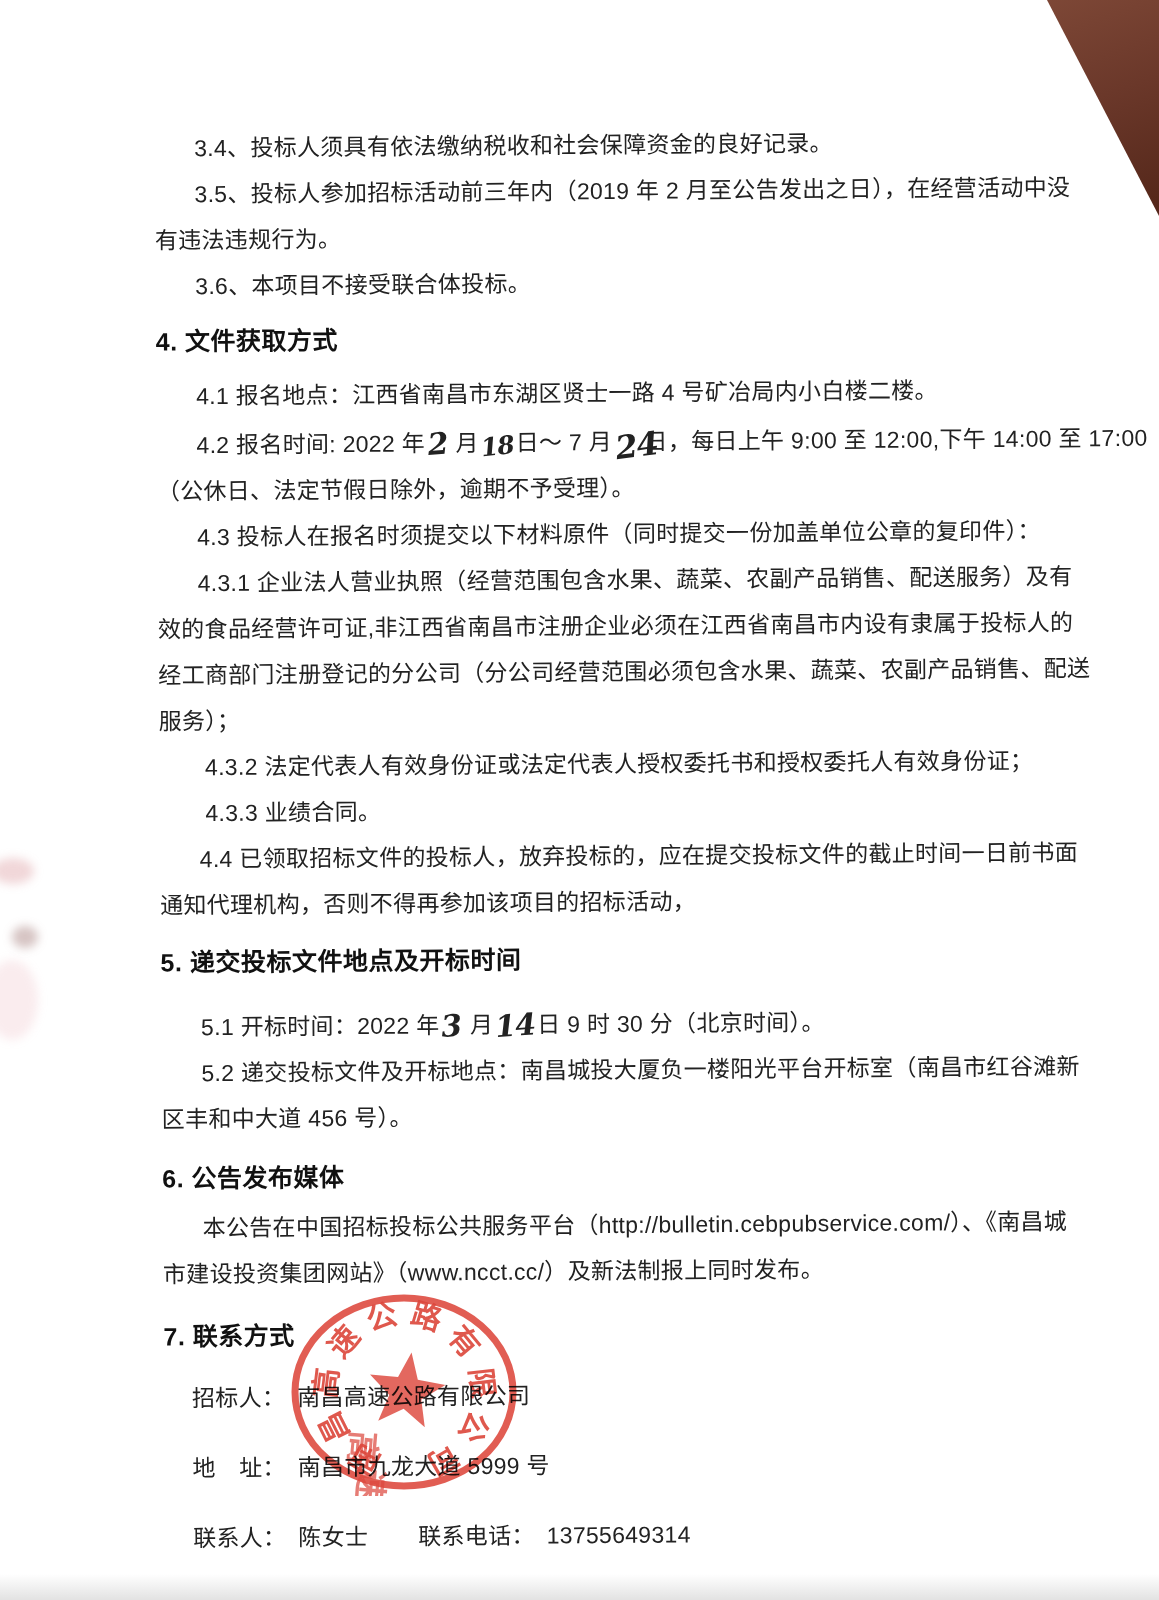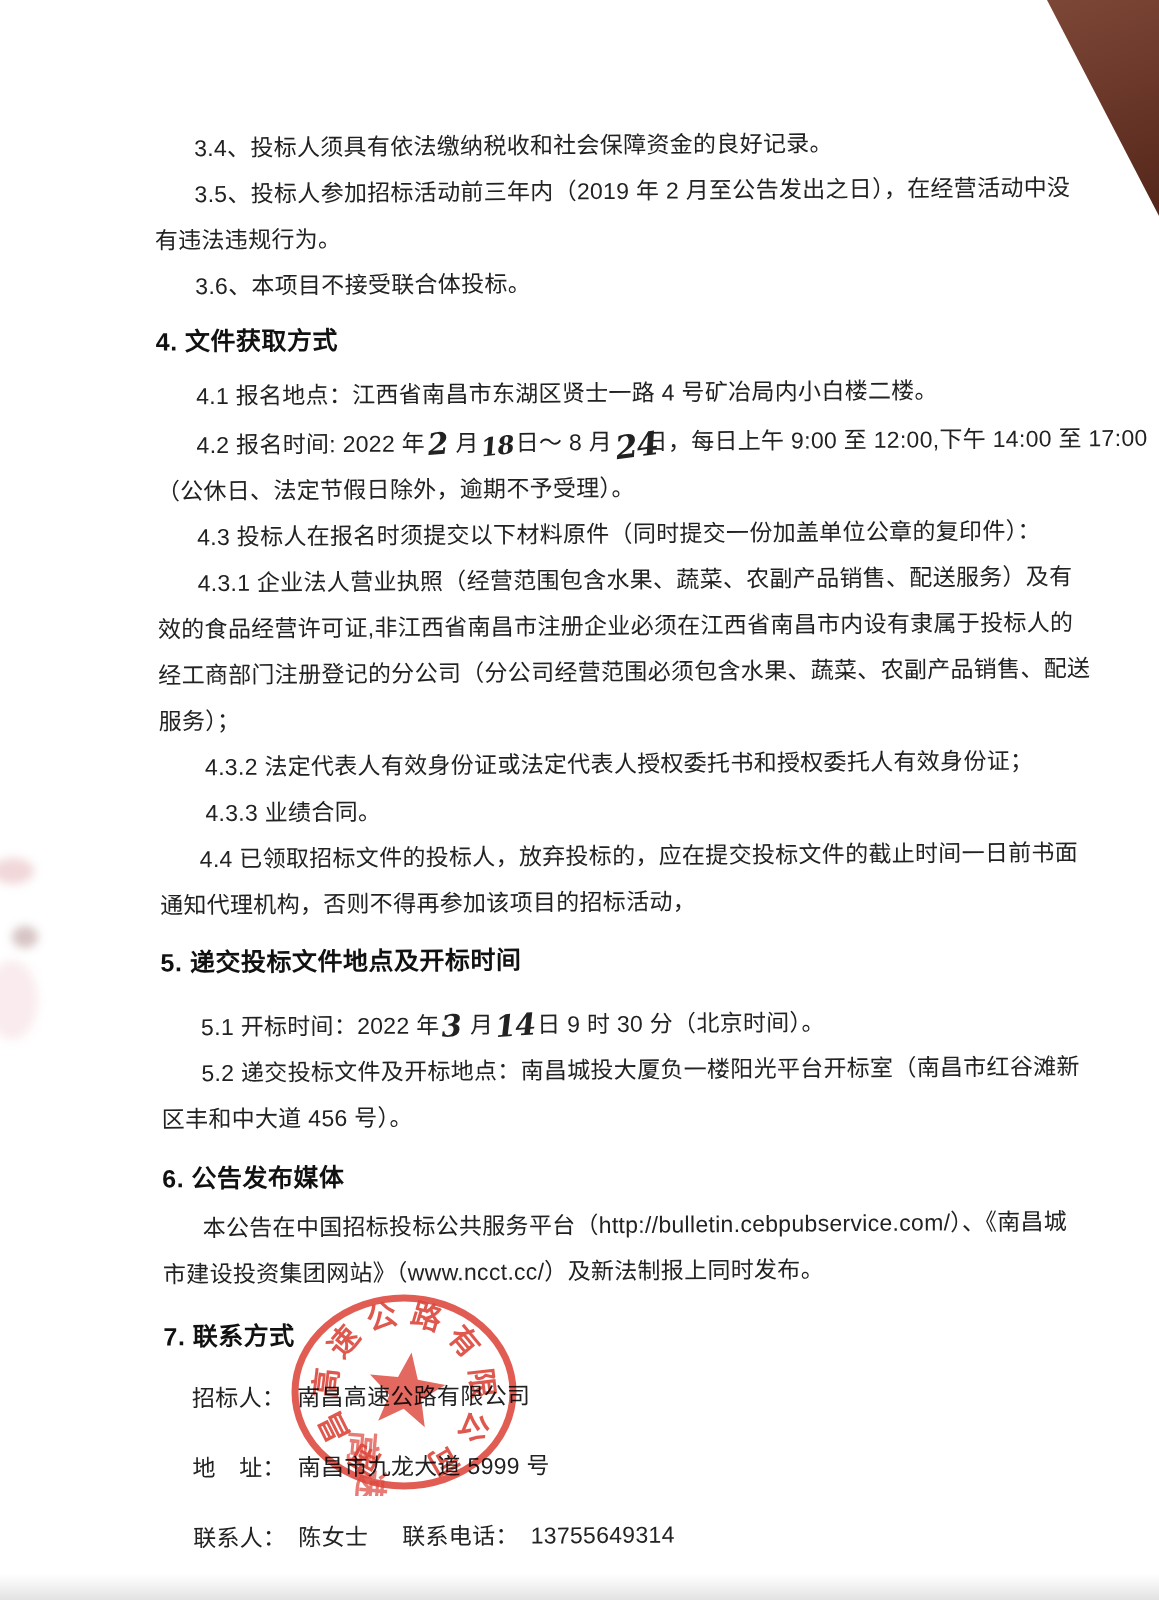--- a/index.html
+++ b/index.html
@@ -23,21 +23,21 @@
   }
   .indent1{padding-left:40px;}
   .indent2{padding-left:46px;}
   .heading{font-size:25px;font-weight:700;line-height:40px;color:#111;letter-spacing:.5px;}
   .h4{margin:12px 0 12px;}
   .h5{margin:14px 0 20px;}
   .h6{margin:16px 0 7px;}
   .h7{margin:19px 0 7px;}
   .contact{line-height:70px;padding-left:28px;}
   .clabel{font-weight:400;margin-right:12px;}
-  .clabel-2{margin-left:34px;}
+  .clabel-2{margin-left:50px;}
   .cvalue{font-weight:500;}
   
   .hand{
     font-family:"DejaVu Serif",serif;font-style:italic;font-weight:600;
     font-size:30px;display:inline-block;letter-spacing:-1px;margin:0 2px;
     transform:rotate(-4deg) translateY(3px);
   }
   .hand-small{font-size:25px;transform:rotate(-6deg) translateY(4px);}
   .hand-over{font-size:32px;transform:rotate(-7deg) translateY(7px);margin-right:-12px;position:relative;z-index:2;}
   
@@ -65,21 +65,21 @@
 
 <div class="page">
 
   <div class="content">
       <div class="line body indent1"><span>3.4、投标人须具有依法缴纳税收和社会保障资金的良好记录。</span></div>
       <div class="line body indent1"><span>3.5、投标人参加招标活动前三年内（2019 年 2 月至公告发出之日），在经营活动中没</span></div>
       <div class="line body"><span>有违法违规行为。</span></div>
       <div class="line body indent1"><span>3.6、本项目不接受联合体投标。</span></div>
       <div class="line heading h4"><span>4. 文件获取方式</span></div>
       <div class="line body indent1"><span>4.1 报名地点：江西省南昌市东湖区贤士一路 4 号矿冶局内小白楼二楼。</span></div>
-      <div class="line body indent1"><span>4.2 报名时间: 2022 年</span><span class="hand">2</span><span> 月</span><span class="hand hand-small">18</span><span>日～ 8 月</span><span class="hand hand-over">24</span><span>日，每日上午 9:00 至 12:00,下午 14:00 至 17:00</span></div>
+      <div class="line body indent1"><span>4.2 报名时间: 2022 年</span><span class="hand">2</span><span> 月</span><span class="hand hand-small">18</span><span>日～ 7 月</span><span class="hand hand-over">24</span><span>日，每日上午 9:00 至 12:00,下午 14:00 至 17:00</span></div>
       <div class="line body"><span>（公休日、法定节假日除外，逾期不予受理）。</span></div>
       <div class="line body indent1"><span>4.3 投标人在报名时须提交以下材料原件（同时提交一份加盖单位公章的复印件）：</span></div>
       <div class="line body indent1"><span>4.3.1 企业法人营业执照（经营范围包含水果、蔬菜、农副产品销售、配送服务）及有</span></div>
       <div class="line body"><span>效的食品经营许可证,非江西省南昌市注册企业必须在江西省南昌市内设有隶属于投标人的</span></div>
       <div class="line body"><span>经工商部门注册登记的分公司（分公司经营范围必须包含水果、蔬菜、农副产品销售、配送</span></div>
       <div class="line body"><span>服务）；</span></div>
       <div class="line body indent2"><span>4.3.2 法定代表人有效身份证或法定代表人授权委托书和授权委托人有效身份证；</span></div>
       <div class="line body indent2"><span>4.3.3 业绩合同。</span></div>
       <div class="line body indent1"><span>4.4 已领取招标文件的投标人，放弃投标的，应在提交投标文件的截止时间一日前书面</span></div>
       <div class="line body"><span>通知代理机构，否则不得再参加该项目的招标活动，</span></div>

